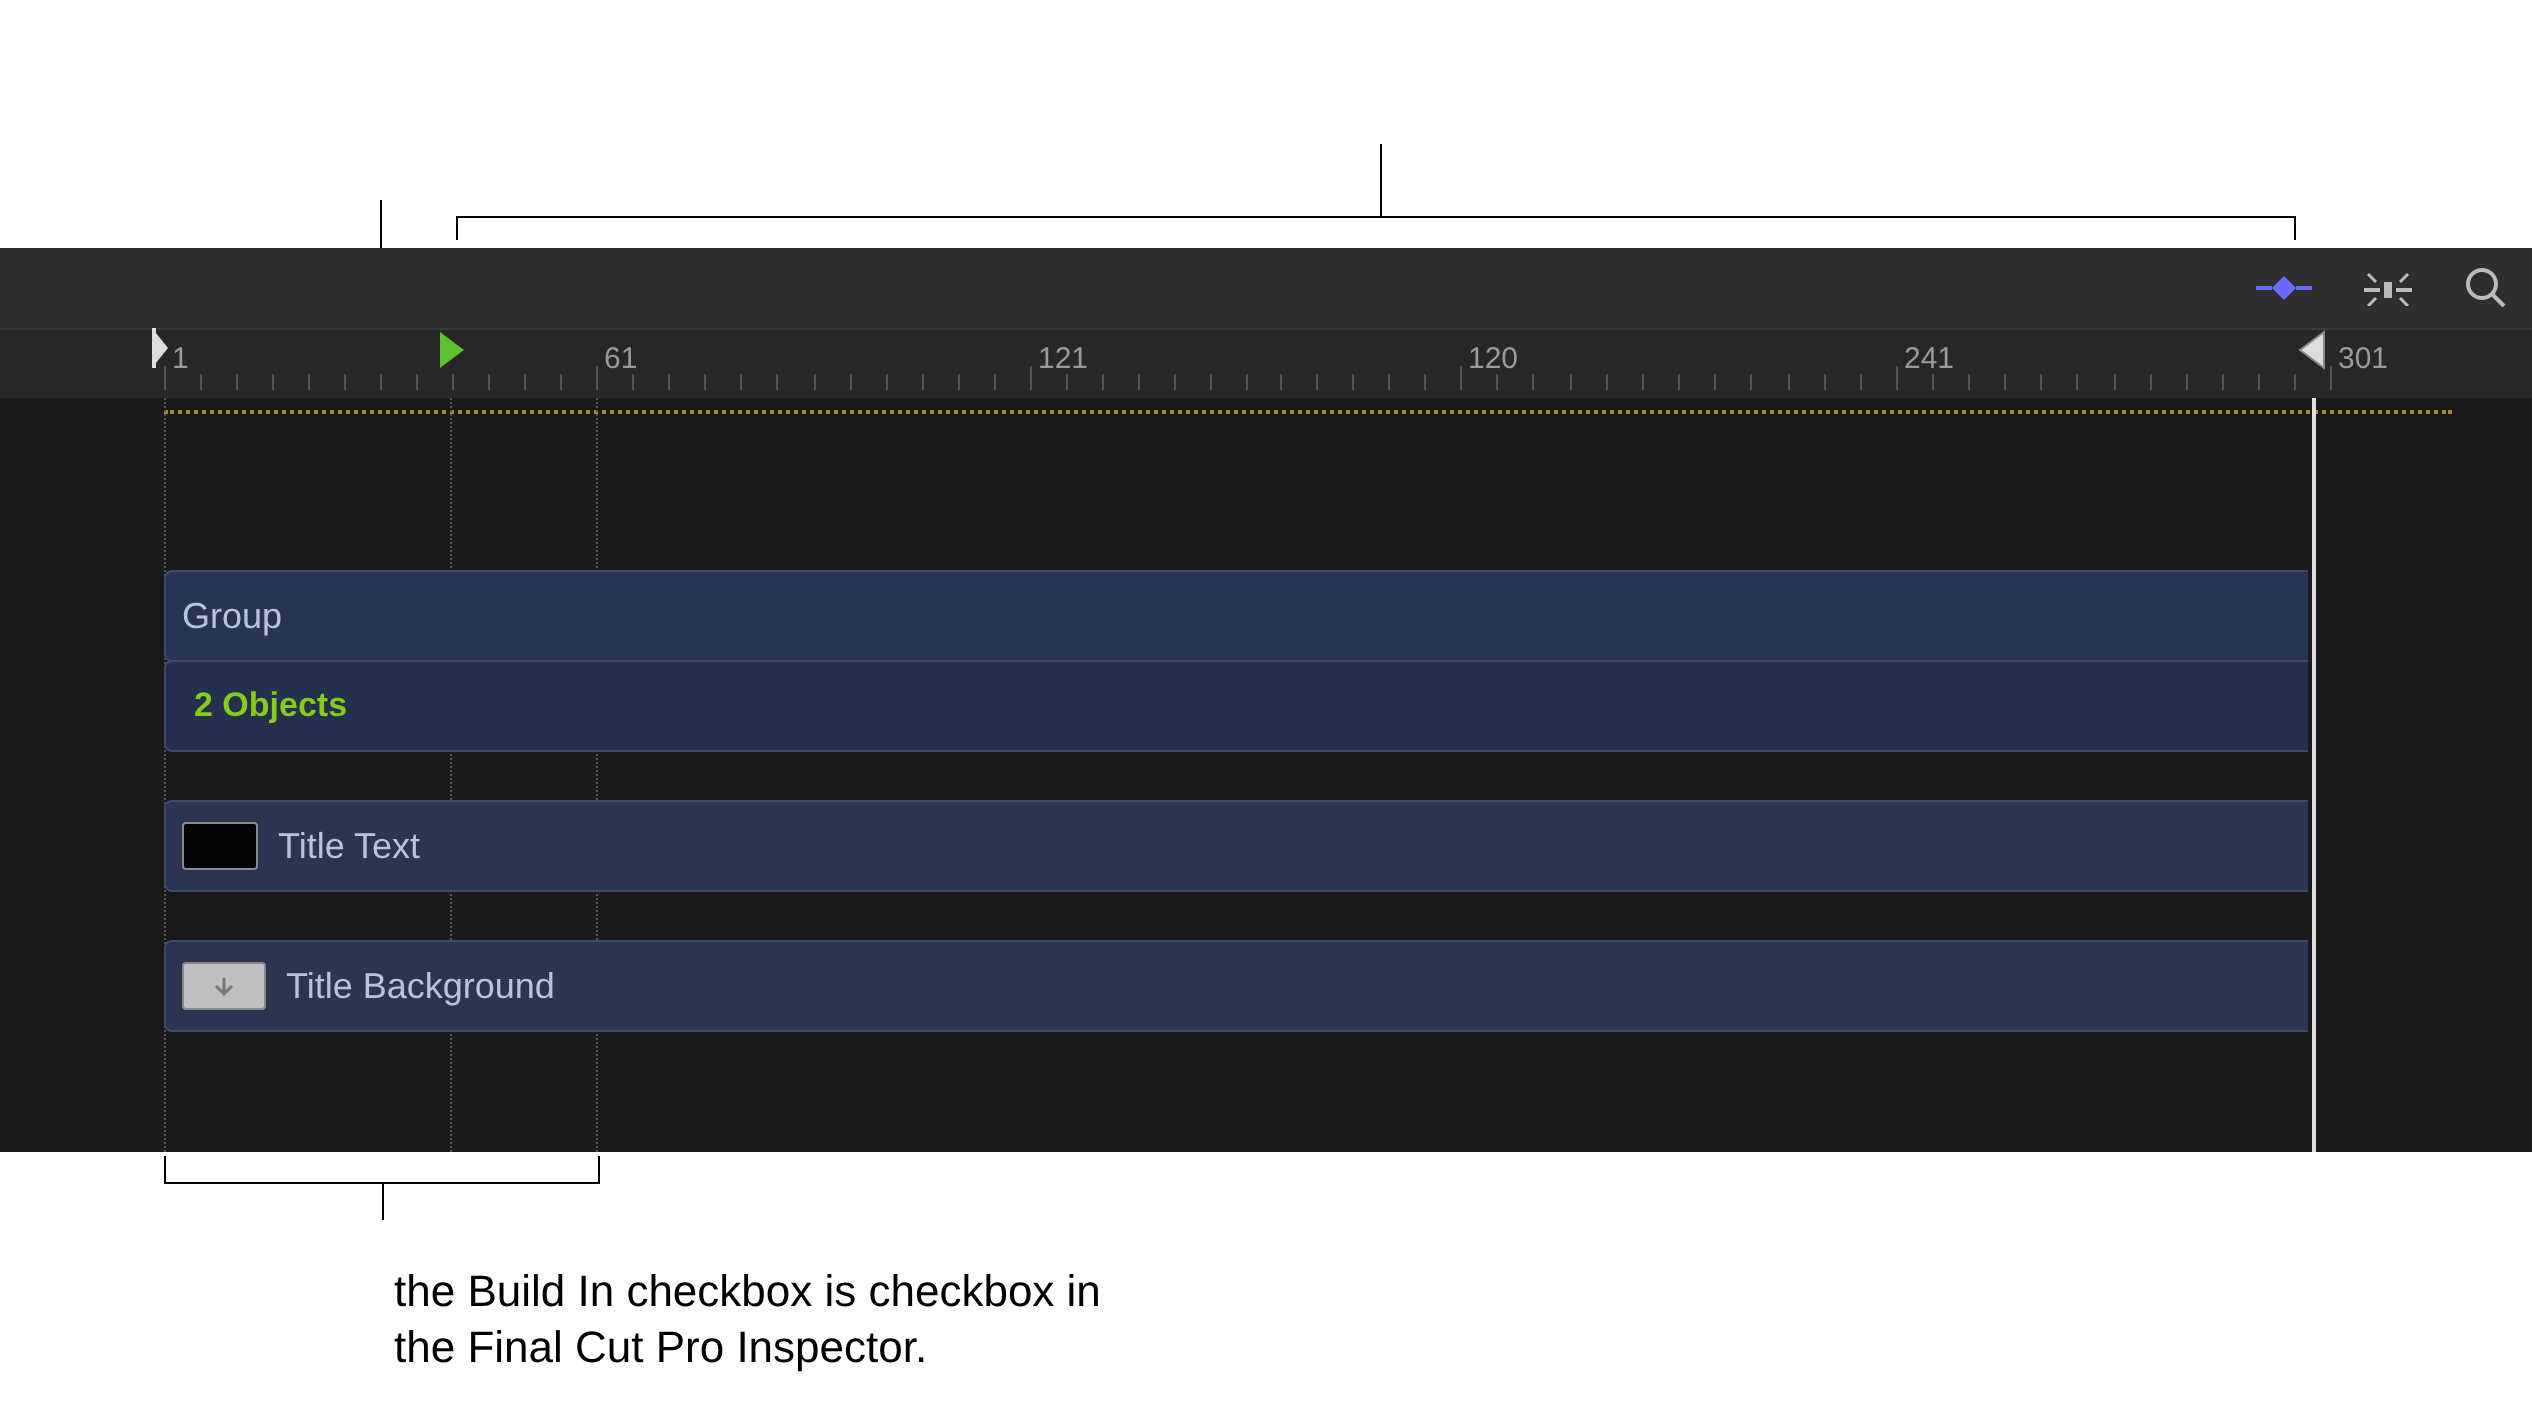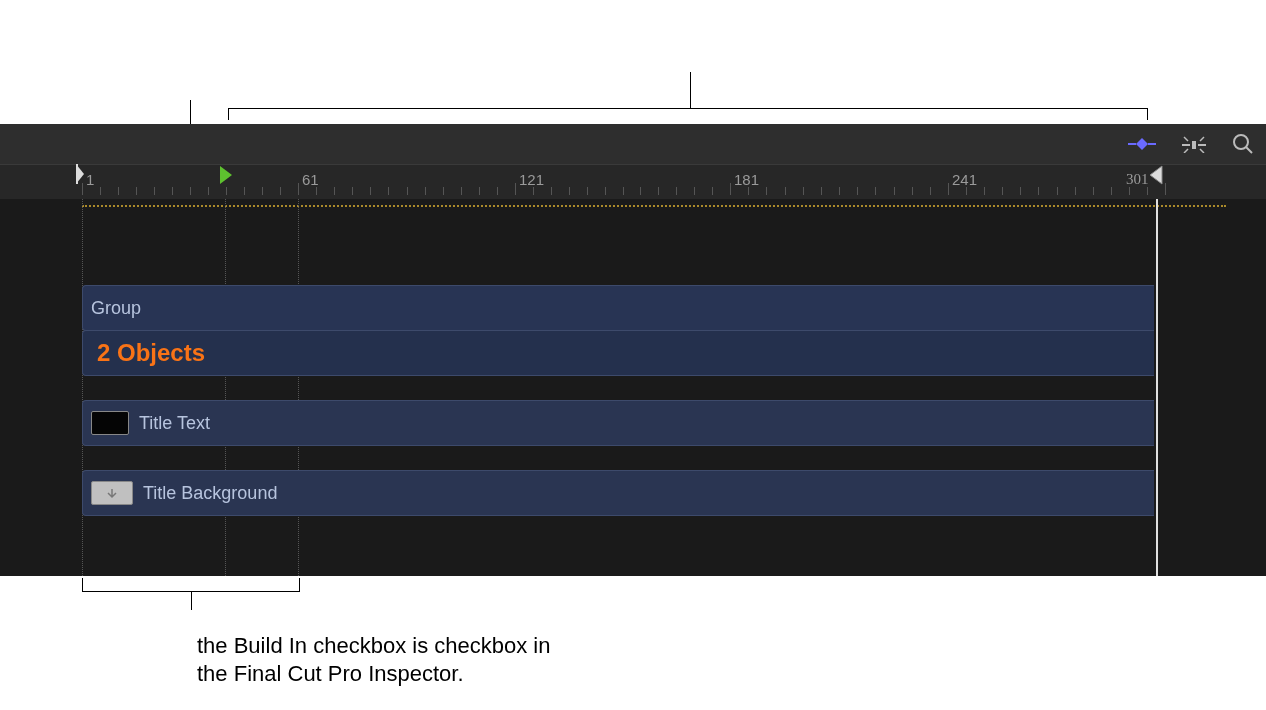--- a/index.html
+++ b/index.html
@@ -25,21 +25,21 @@
   .group-line{position:absolute;left:82px;width:1px;height:100%;border-left:1px dotted #555;top:0;}
   .playhead{position:absolute;top:0;width:2px;height:100%;background:#e0e0e0;}
 
   .tracks{position:absolute;left:82px;right:112px;top:86px;}
   .track{height:46px;background:#2a3552;border-radius:4px 0 0 4px;border:1px solid #3d4a6b;border-right:none;display:flex;align-items:center;padding-left:8px;color:#b7c4de;font-size:18px;gap:10px;}
   .track.group{background:#283454;}
   .track.sub{margin-top:-1px;background:#24304d;}
   .track-gap{height:24px;}
   .chip{width:42px;height:24px;background:#c0c0c0;border:1px solid #888;border-radius:2px;display:flex;align-items:center;justify-content:center;}
   .chip.dark{width:38px;background:#050505;}
-  .objcount{color:#f97316;font-weight:600;font-size:24px;padding-left:6px;}
+  .objcount{color:#84cc16;font-weight:600;font-size:17px;padding-left:6px;}
 
   
   .play-start{position:absolute;top:40px;width:12px;height:18px;}
   .play-start svg{display:block;}
   .marker-green{position:absolute;top:40px;}
   .marker-end{position:absolute;top:40px;}
 
   
   .bracket{position:absolute;border:1px solid #000;border-bottom:none;}
   .bracket.down{border:1px solid #000;border-top:none;}
@@ -118,21 +118,21 @@
         <div class="tick" style="left: 550.833px;"></div>
         <div class="tick" style="left: 568.75px;"></div>
         <div class="tick" style="left: 586.667px;"></div>
         <div class="tick" style="left: 604.583px;"></div>
         <div class="tick" style="left: 622.5px;"></div>
         <div class="tick" style="left: 640.417px;"></div>
         <div class="tick" style="left: 658.333px;"></div>
         <div class="tick" style="left: 676.25px;"></div>
         <div class="tick" style="left: 694.167px;"></div>
         <div class="tick" style="left: 712.083px;"></div>
-        <div class="ruler-label" style="left: 734px;">181</div>
+        <div class="ruler-label" style="left: 734px;">120</div>
         <div class="tick major" style="left: 730px;"></div>
         <div class="tick" style="left: 748.167px;"></div>
         <div class="tick" style="left: 766.333px;"></div>
         <div class="tick" style="left: 784.5px;"></div>
         <div class="tick" style="left: 802.667px;"></div>
         <div class="tick" style="left: 820.833px;"></div>
         <div class="tick" style="left: 839px;"></div>
         <div class="tick" style="left: 857.167px;"></div>
         <div class="tick" style="left: 875.333px;"></div>
         <div class="tick" style="left: 893.5px;"></div>
@@ -144,21 +144,21 @@
         <div class="tick" style="left: 984.167px;"></div>
         <div class="tick" style="left: 1002.25px;"></div>
         <div class="tick" style="left: 1020.33px;"></div>
         <div class="tick" style="left: 1038.42px;"></div>
         <div class="tick" style="left: 1056.5px;"></div>
         <div class="tick" style="left: 1074.58px;"></div>
         <div class="tick" style="left: 1092.67px;"></div>
         <div class="tick" style="left: 1110.75px;"></div>
         <div class="tick" style="left: 1128.83px;"></div>
         <div class="tick" style="left: 1146.92px;"></div>
-        <div class="ruler-label" style="left: 1126px; font-family: Liberation Serif, serif;">301</div>
+        <div class="ruler-label" style="left: 1169px;">301</div>
         <div class="tick major" style="left: 1165px;"></div>
       </div>
 
   <div class="play-start" style="left:76px;">
     <svg width="10" height="20" viewBox="0 0 10 20">
           <polygon points="0,0 8,10 0,20" fill="#ddd"></polygon>
           <rect x="0" y="0" width="2" height="20" fill="#ddd"></rect>
         </svg>
   </div>
 

